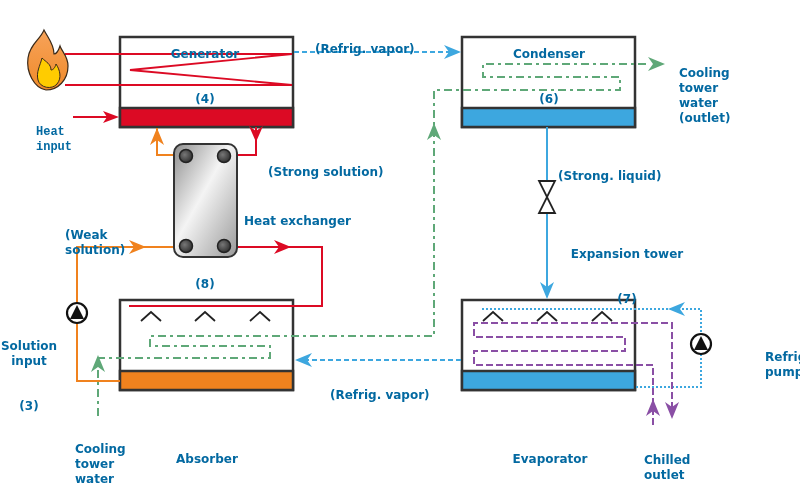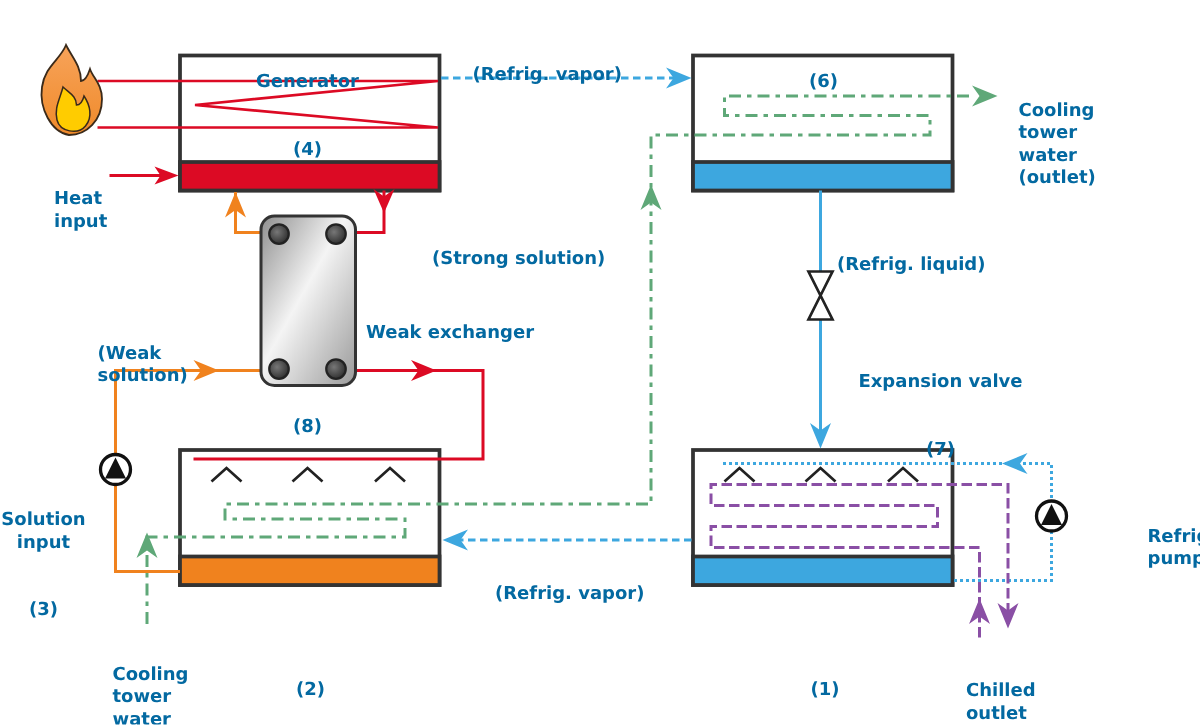--- a/index.html
+++ b/index.html
@@ -139,65 +139,68 @@
     <circle cx="224" cy="246" r="6.5" fill="url(#port)" stroke="#222" stroke-width="1.5"></circle>
   </g>
 </svg>
 
 <div class="lbl c" style="left:140px; top:0px; width:130px;">
   <div>Generator</div>
   <div>(4)</div>
 </div>
 
 <div class="lbl c" style="left:484px; top:0px; width:130px;">
+  <div>Condenser</div>
   <div>(6)</div>
 </div>
 
 <div class="lbl" style="left:315px; top:25px;">(Refrig. vapor)</div>
 
 <div class="lbl" style="left:679px; top:49px;">Cooling
 tower
 water
 (outlet)</div>
 
-<div class="lbl" style="left:36px; top:108px;">Heat
+<div class="lbl" style="left:36px; top:108px;font-family:Liberation Mono, monospace;">Heat
 input</div>
 
-<div class="lbl" style="left:288px; top:148px;">(Strong solution)</div>
-
-<div class="lbl" style="left:558px; top:152px;">(Refrig. liquid)</div>
-
-<div class="lbl" style="left:244px; top:197px;">Weak exchanger</div>
+<div class="lbl" style="left:268px; top:148px;">(Strong solution)</div>
+
+<div class="lbl" style="left:558px; top:152px;">(Strong. liquid)</div>
+
+<div class="lbl" style="left:244px; top:197px;">Heat exchanger</div>
 
 <div class="lbl c" style="left:185px; top:260px; width:40px;">(8)</div>
 
 <div class="lbl c" style="left:562px; top:200px; width:130px;">
-  <div>Expansion valve</div>
+  <div>Expansion tower</div>
   <div>(7)</div>
 </div>
 
 <div class="lbl" style="left:65px; top:211px;">(Weak
 solution)</div>
 
 <div class="lbl c" style="left:0px; top:292px; width:58px;">
   <div>Solution
 input</div>
   <div>(3)</div>
 </div>
 
 <div class="lbl" style="left:765px; top:333px;">Refrigerant
 pump</div>
 
 <div class="lbl" style="left:330px; top:371px;">(Refrig. vapor)</div>
 
 <div class="lbl c" style="left:142px; top:405px; width:130px;">
+  <div>Absorber</div>
   <div>(2)</div>
 </div>
 
 <div class="lbl c" style="left:485px; top:405px; width:130px;">
+  <div>Evaporator</div>
   <div>(1)</div>
 </div>
 
 <div class="lbl" style="left:75px; top:425px;">Cooling
 tower
 water
 (inlet)</div>
 
 <div class="lbl" style="left:644px; top:436px;">Chilled
 outlet</div>

